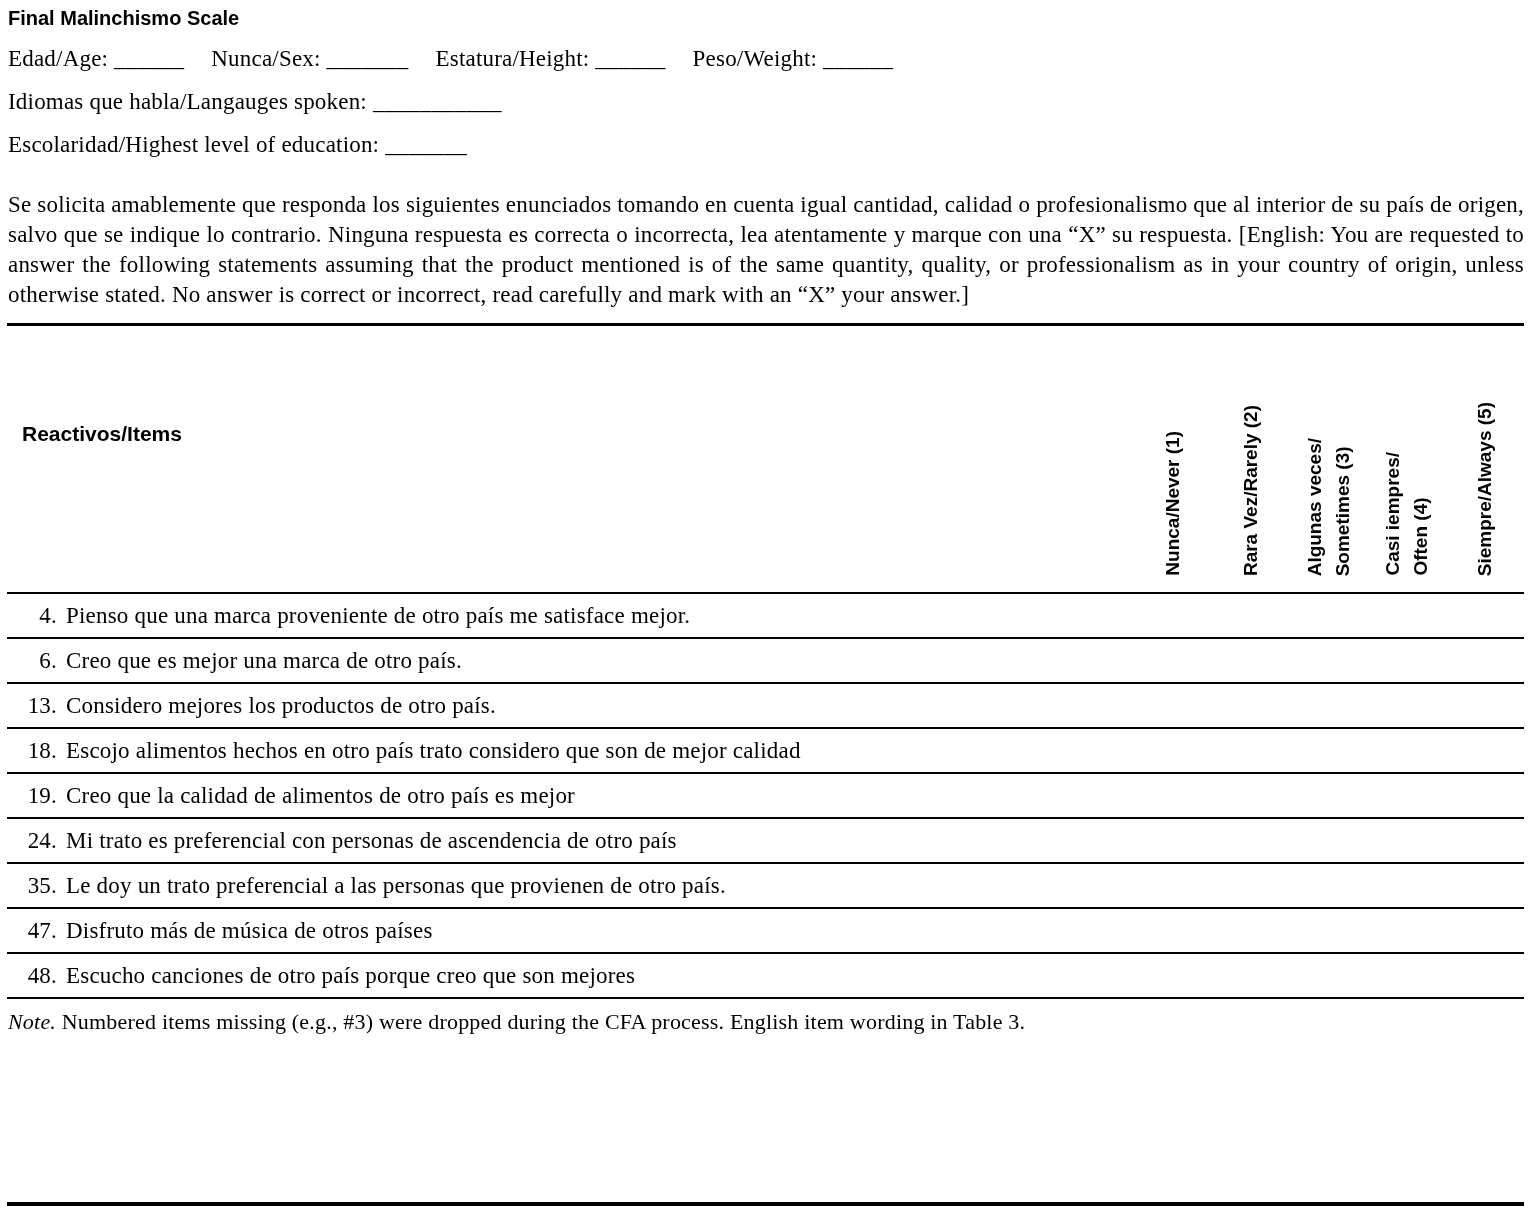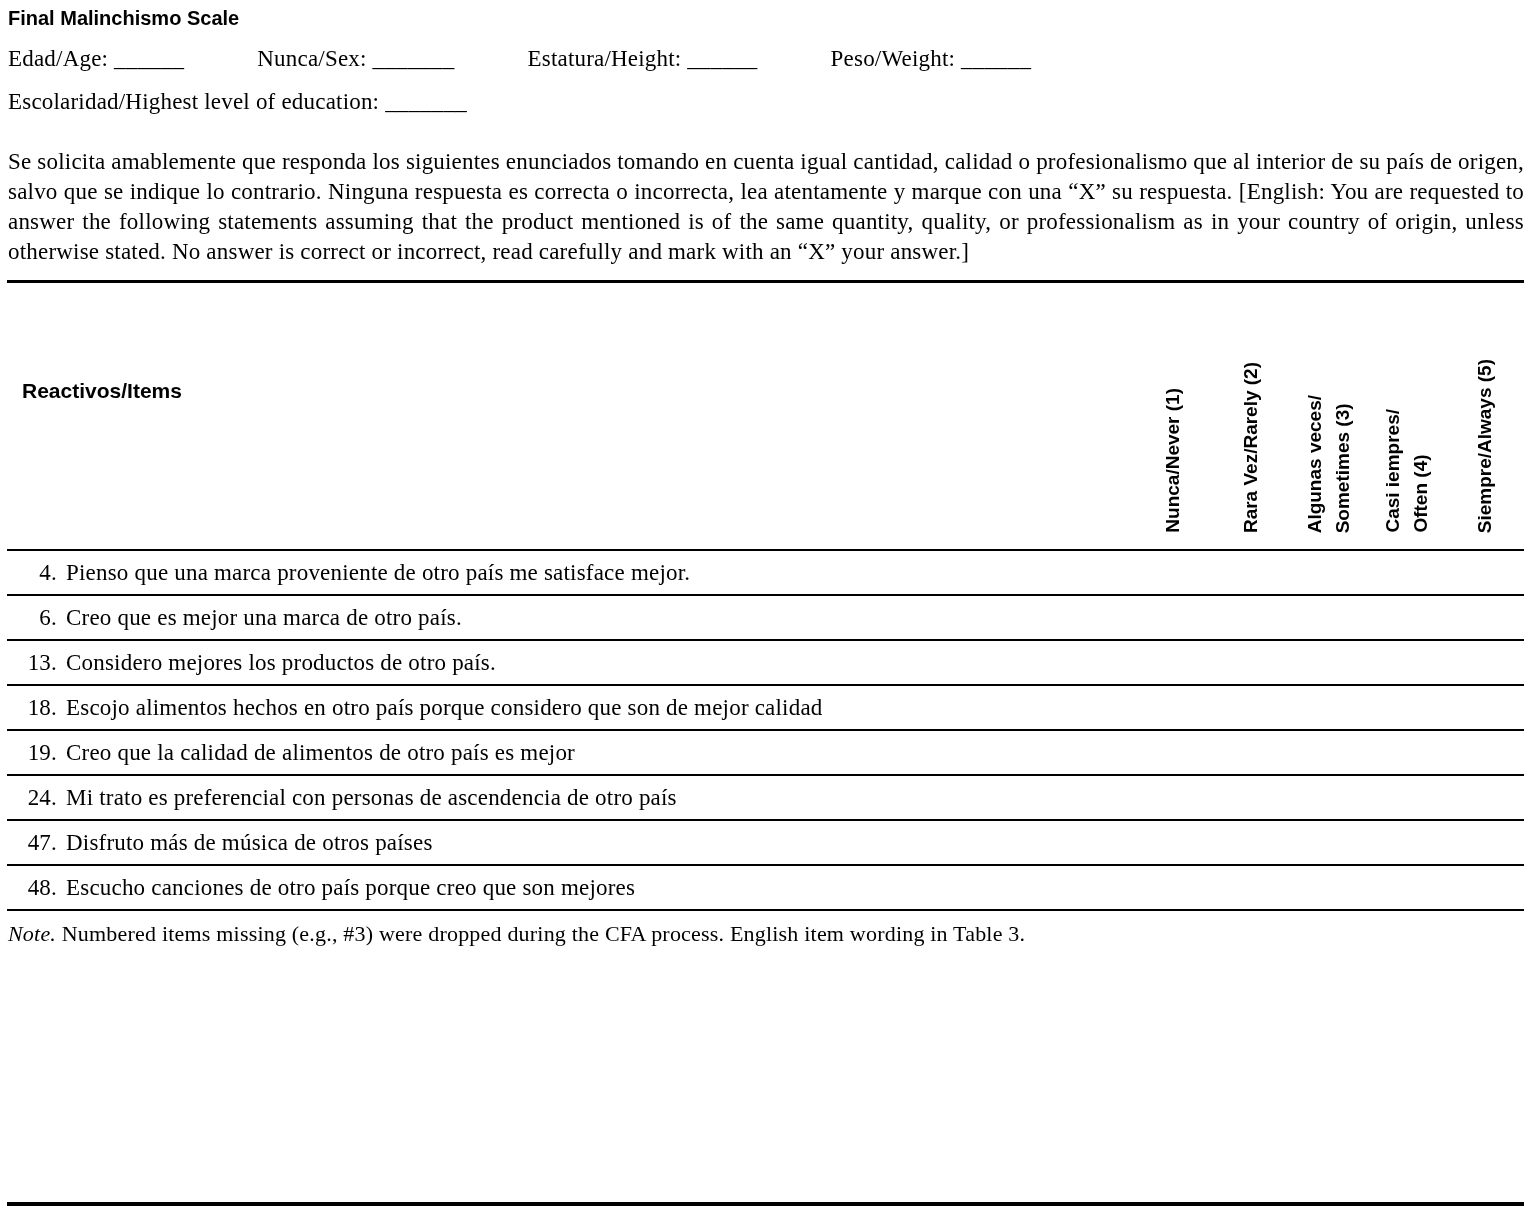--- a/index.html
+++ b/index.html
@@ -22,21 +22,21 @@
     margin: 0 0 14px 1px;
   }
   .demo-line {
     font-size: 23px;
     line-height: 30px;
     margin: 0 0 13px 1px;
     letter-spacing: 0.2px;
   }
   .demo-row1 {
     display: flex;
-    gap: 73px;
+    gap: 27px;
     align-items: flex-end;
   }
   .instructions {
     font-size: 23px;
     line-height: 30px;
     text-align: justify;
     margin: 30px 0 0 1px;
     letter-spacing: 0.2px;
   }
   .scale-table {
@@ -115,20 +115,21 @@
 <div class="page">
 
   <div class="title">Final Malinchismo Scale</div>
 
   <div class="demo-line demo-row1">
     <span>Edad/Age: ______</span>
     <span>Nunca/Sex: _______</span>
     <span>Estatura/Height: ______</span>
     <span>Peso/Weight: ______</span>
   </div>
+  <div class="demo-line">Idiomas que habla/Langauges spoken: ___________</div>
   <div class="demo-line">Escolaridad/Highest level of education: _______</div>
 
   <div class="instructions">Se solicita amablemente que responda los siguientes enunciados tomando en cuenta igual cantidad, calidad o profesionalismo que al interior de su país de origen, salvo que se indique lo contrario. Ninguna respuesta es correcta o incorrecta, lea atentamente y marque con una “X” su respuesta. [English: You are requested to answer the following statements assuming that the product mentioned is of the same quantity, quality, or professionalism as in your country of origin, unless otherwise stated. No answer is correct or incorrect, read carefully and mark with an “X” your answer.]</div>
 
   <div class="scale-table">
 
     <div class="table-head">
       <div class="items-header">Reactivos/Items</div>
       <div class="scale-headers">
         <div class="scale-col">
@@ -158,29 +159,33 @@
     <div class="row">
       <span class="num">6.</span>
       <span class="txt">Creo que es mejor una marca de otro país.</span>
     </div>
     <div class="row">
       <span class="num">13.</span>
       <span class="txt">Considero mejores los productos de otro país.</span>
     </div>
     <div class="row">
       <span class="num">18.</span>
-      <span class="txt">Escojo alimentos hechos en otro país porque considero que son de mejor calidad</span>
+      <span class="txt">Escojo alimentos hechos en otro país trato considero que son de mejor calidad</span>
     </div>
     <div class="row">
       <span class="num">19.</span>
       <span class="txt">Creo que la calidad de alimentos de otro país es mejor</span>
     </div>
     <div class="row">
       <span class="num">24.</span>
       <span class="txt">Mi trato es preferencial con personas de ascendencia de otro país</span>
+    </div>
+    <div class="row">
+      <span class="num">35.</span>
+      <span class="txt">Le doy un trato preferencial a las personas que provienen de otro país.</span>
     </div>
     <div class="row">
       <span class="num">47.</span>
       <span class="txt">Disfruto más de música de otros países</span>
     </div>
     <div class="row">
       <span class="num">48.</span>
       <span class="txt">Escucho canciones de otro país porque creo que son mejores</span>
     </div>
 

